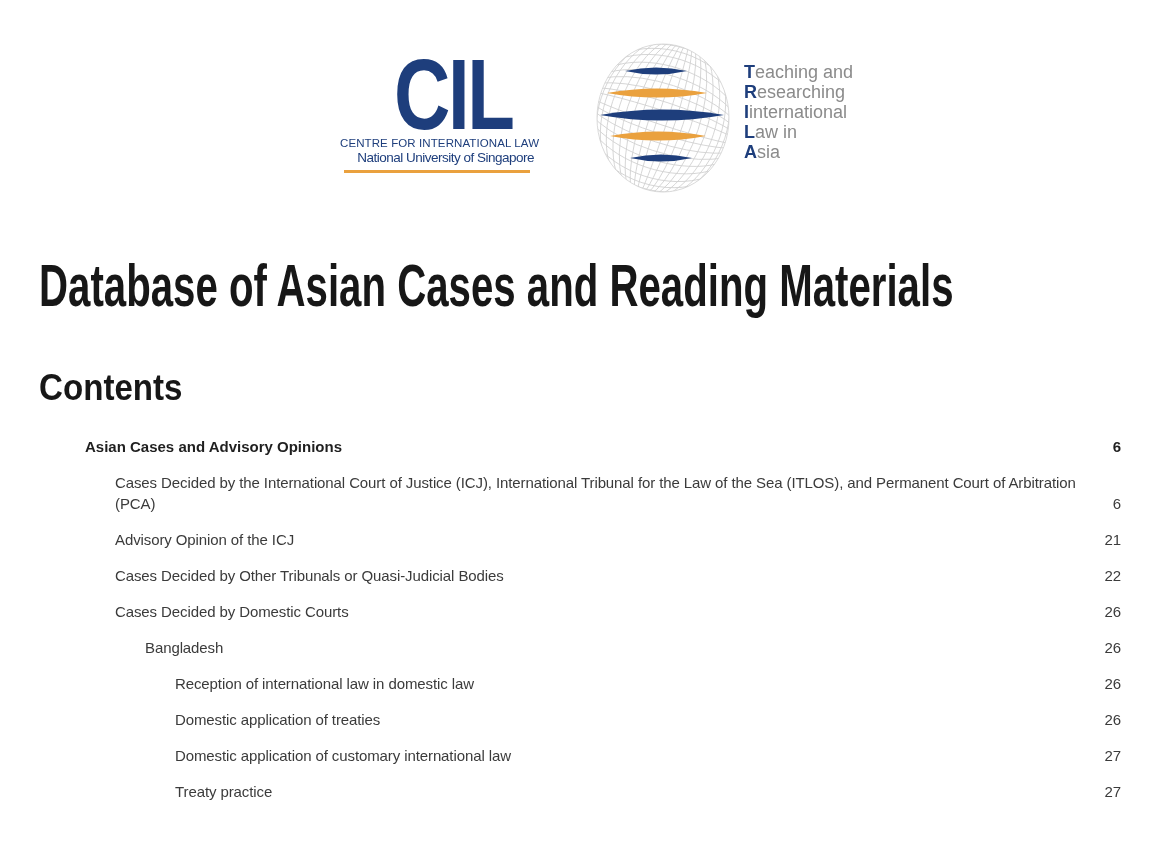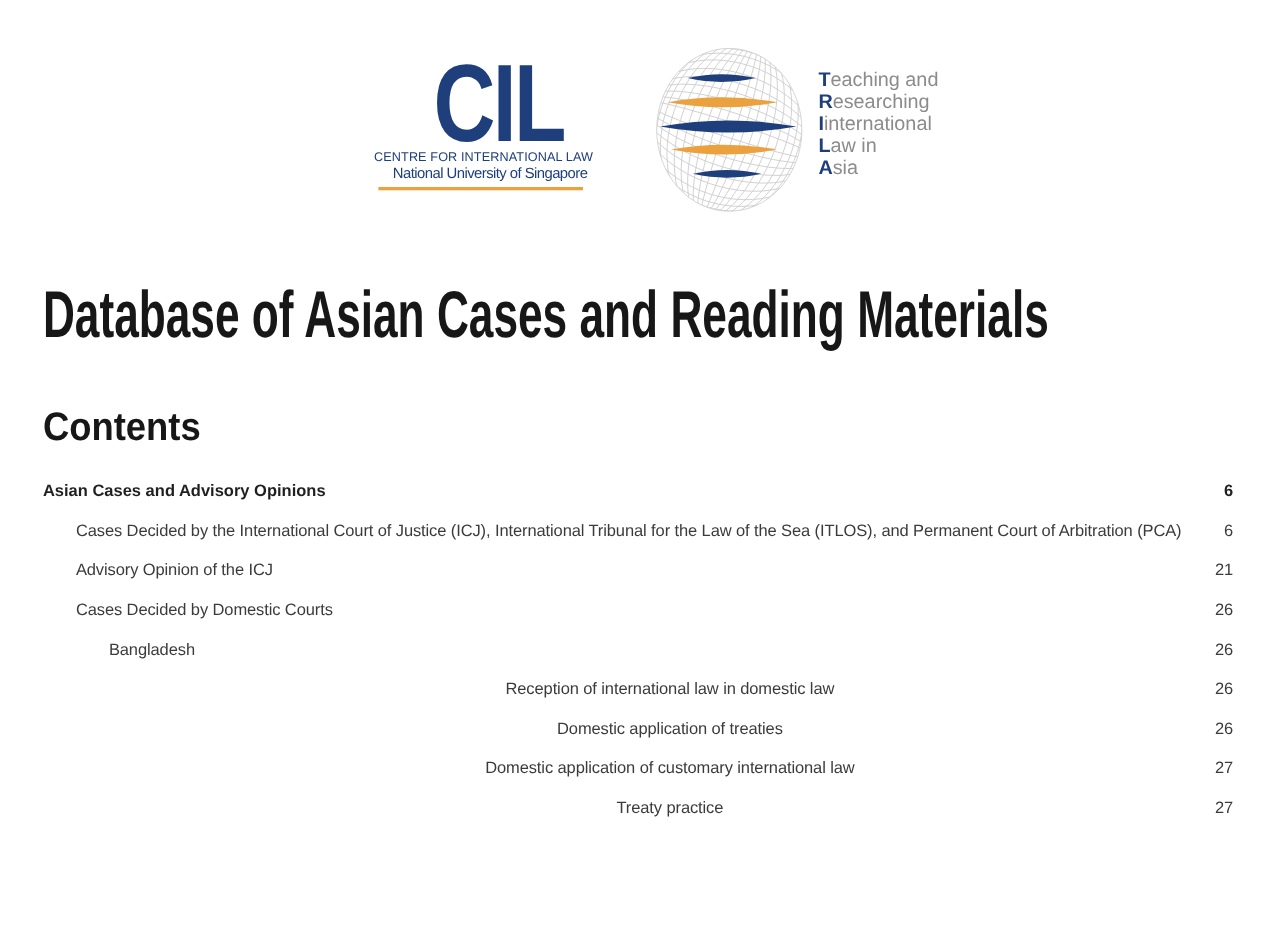--- a/index.html
+++ b/index.html
@@ -30,27 +30,27 @@
     transform:scaleX(0.67); transform-origin:left center;
   }
   .contents-heading {
     position:absolute; left:39px; top:370px; color:var(--text-dark,#171717);
     font-size:36px; font-weight:bold; line-height:1.0; white-space:nowrap;
     transform:scaleX(0.92); transform-origin:left center;
   }
 
   
   .toc { position:absolute; left:39px; top:436px; width:1082px; font-size:15px; line-height:21px; color:var(--text-body,#3b3b3b); letter-spacing:-0.1px; }
-  .toc-row { display:flex; align-items:flex-end; margin-bottom:15px; }
+  .toc-row { display:flex; align-items:flex-end; margin-bottom:15px;margin-left:46px; }
   .toc-label { flex:1 1 auto; }
   .toc-page  { flex:0 0 auto; margin-left:12px; min-width:20px; text-align:right; white-space:nowrap; }
   .toc-row.bold { font-weight:bold; color:#1f1f1f; letter-spacing:0; }
   .toc-row.lvl1 .toc-label { padding-left:30px; }
   .toc-row.lvl2 .toc-label { padding-left:60px; }
-  .toc-row.lvl3 .toc-label { padding-left:90px;text-align:center; }
+  .toc-row.lvl3 .toc-label { padding-left:90px; }
 </style>
 </head>
 <body>
 
 <div class="page">
 
   <div class="cil-logo">
     <div class="cil-acronym">CIL</div>
     <div class="cil-line1">CENTRE FOR INTERNATIONAL LAW</div>
     <div class="cil-line2">National University of Singapore</div>
@@ -111,20 +111,24 @@
     </div>
     <div class="toc-row lvl1">
       <span class="toc-label">Cases Decided by the International Court of Justice (ICJ), International Tribunal for the Law of the Sea (ITLOS), and Permanent Court of Arbitration (PCA)</span>
       <span class="toc-page">6</span>
     </div>
     <div class="toc-row lvl1">
       <span class="toc-label">Advisory Opinion of the ICJ</span>
       <span class="toc-page">21</span>
     </div>
     <div class="toc-row lvl1">
+      <span class="toc-label">Cases Decided by Other Tribunals or Quasi-Judicial Bodies</span>
+      <span class="toc-page">22</span>
+    </div>
+    <div class="toc-row lvl1">
       <span class="toc-label">Cases Decided by Domestic Courts</span>
       <span class="toc-page">26</span>
     </div>
     <div class="toc-row lvl2">
       <span class="toc-label">Bangladesh</span>
       <span class="toc-page">26</span>
     </div>
     <div class="toc-row lvl3">
       <span class="toc-label">Reception of international law in domestic law</span>
       <span class="toc-page">26</span>

